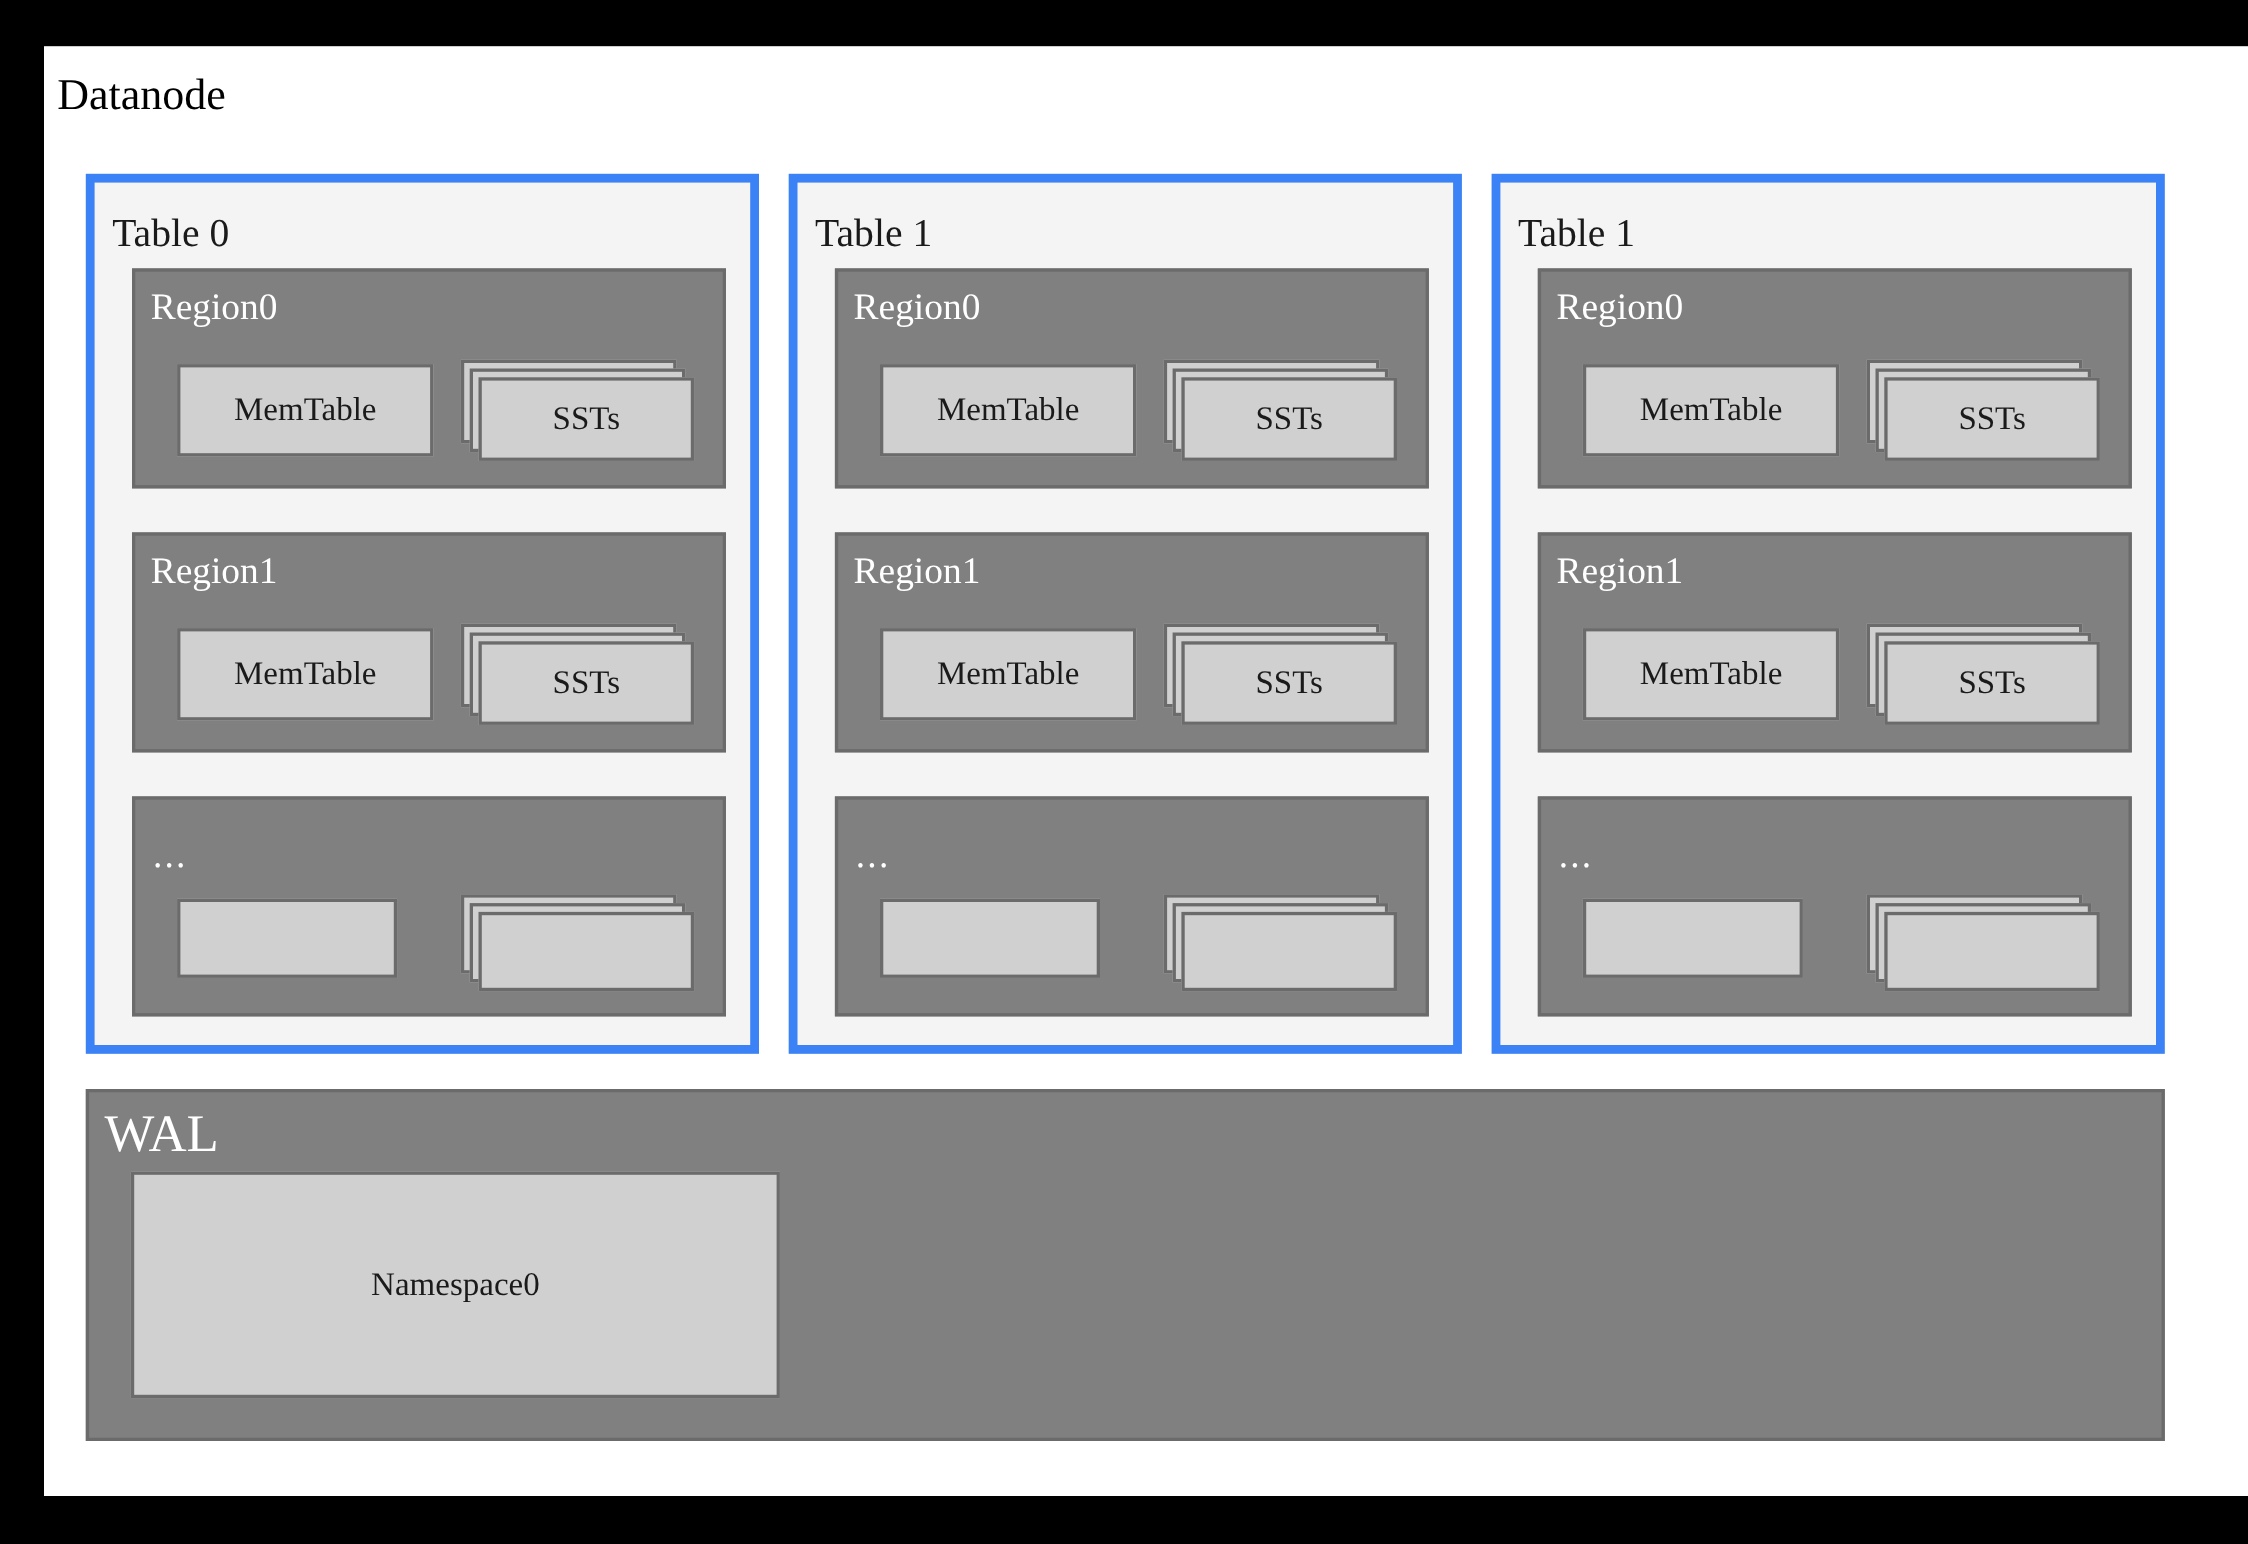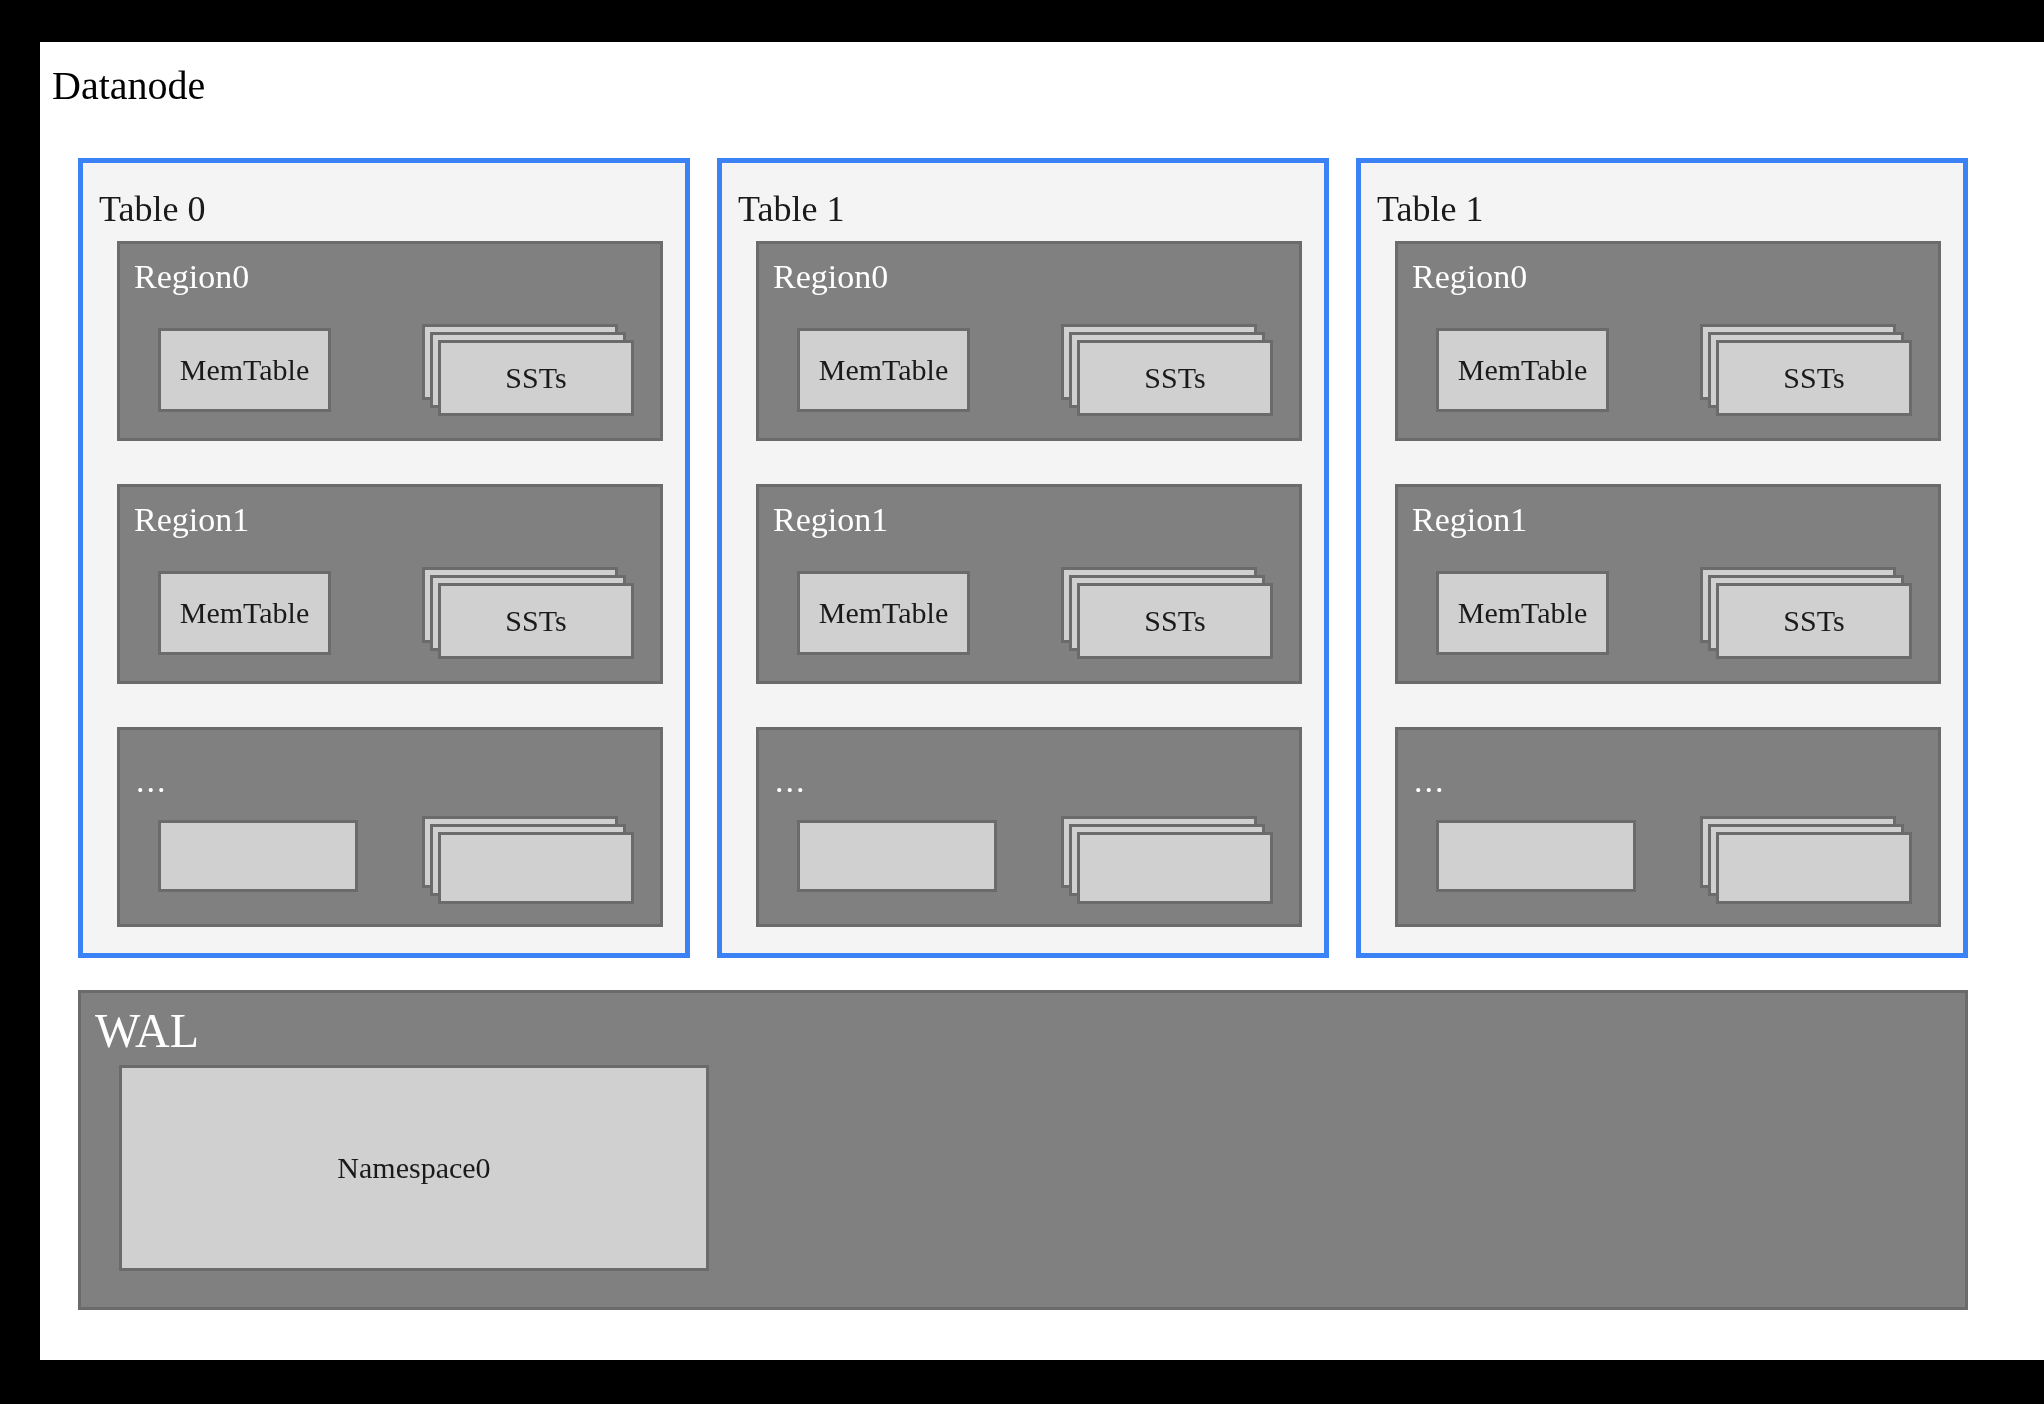--- a/index.html
+++ b/index.html
@@ -43,21 +43,21 @@
     top: 116px;
     width: 1890px;
     height: 800px;
     display: flex;
     justify-content: space-between;
   }
 
   .table-panel {
     width: 612px;
     background: #f4f4f4;
-    border: 5px solid #3b82f6;
+    border: 8px solid #3b82f6;
     box-sizing: border-box;
     position: relative;
     padding: 0;
   }
 
   .table-label {
     position: absolute;
     left: 16px;
     top: 28px;
     font-size: 36px;
@@ -113,21 +113,21 @@
     right: 22px;
     top: 80px;
     height: 92px;
     display: flex;
     align-items: flex-start;
     justify-content: space-between;
   }
 
   
   .memtable {
-    width: 173px;
+    width: 233px;
     height: 84px;
     background: #d0d0d0;
     border: 3px solid #6b6b6b;
     box-sizing: border-box;
     display: flex;
     align-items: center;
     justify-content: center;
     font-size: 30px;
     color: #1a1a1a;
     margin-top: 4px;

